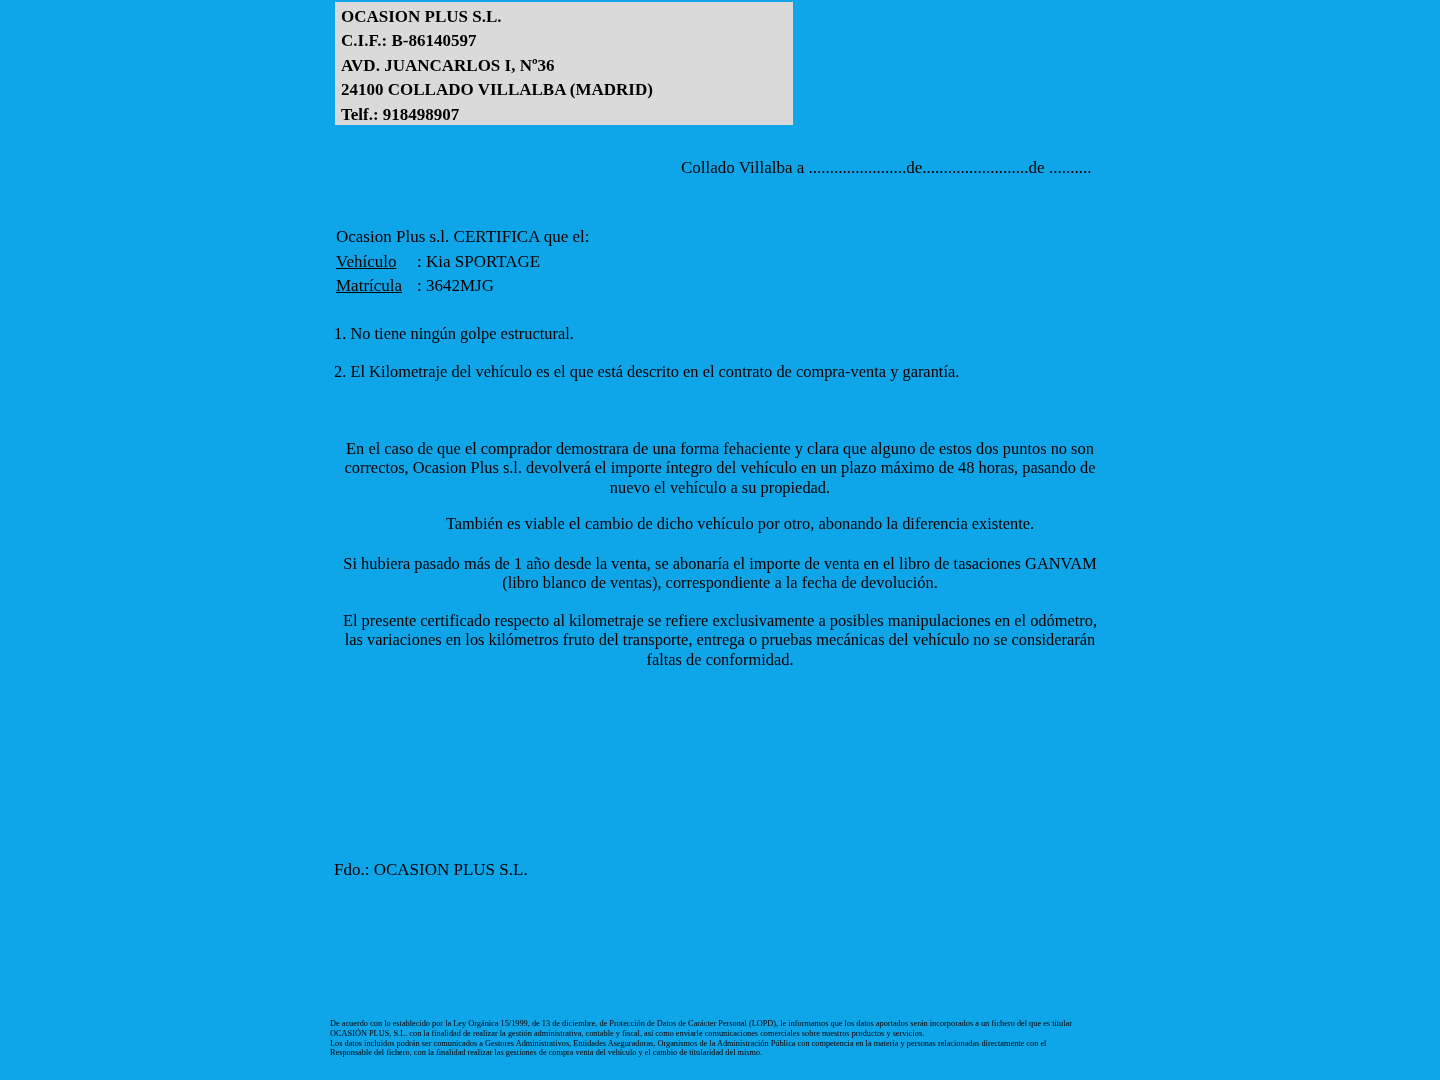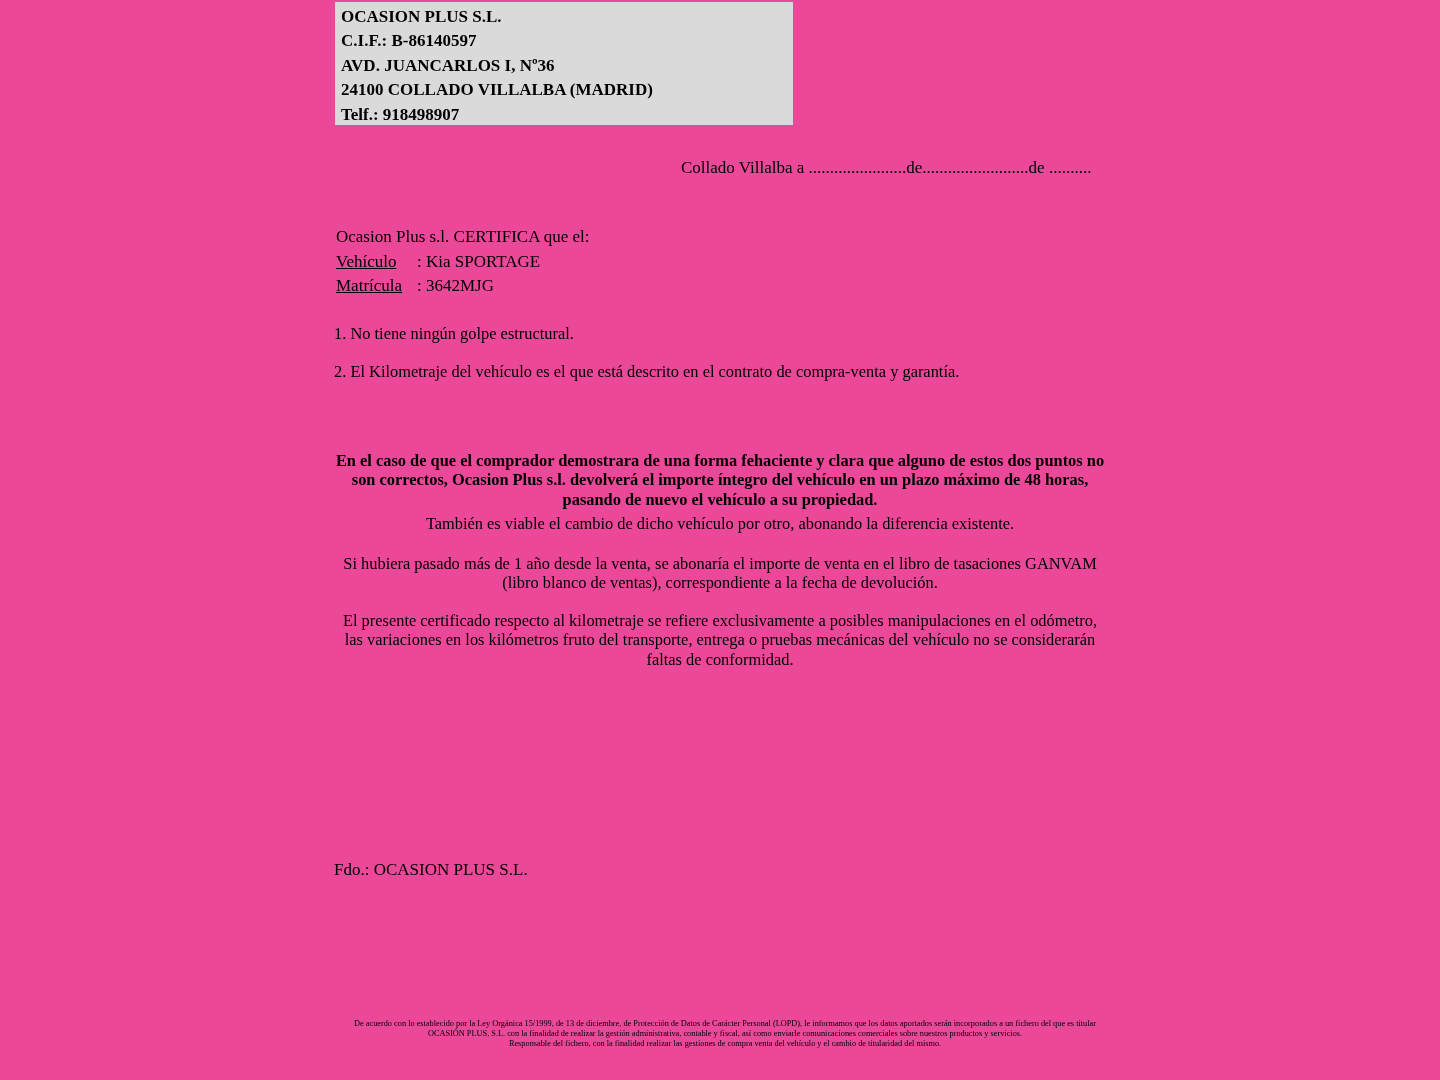--- a/index.html
+++ b/index.html
@@ -4,21 +4,21 @@
 <style>
   html, body {
     margin: 0;
     padding: 0;
     background: #ffffff;
   }
   .page {
     position: relative;
     width: 1440px;
     height: 1080px;
-    background: #ec4899;
+    background: #0ea5e9;
     font-family: "Liberation Serif", serif;
     color: #000000;
     overflow: hidden;
   }
   .letterhead {
     position: absolute;
     left: 335px;
     top: 2px;
     width: 458px;
     height: 123px;
@@ -52,38 +52,38 @@
   .clause, .para, .signature {
     position: absolute;
     left: 334px;
     font-size: 16.4px;
     line-height: 19.4px;
     text-align: center;
   }
   .para { width: 772px; }
   .c1 { top: 324px; }
   .c2 { top: 362px; }
-  .p1 { top: 451px; font-weight: bold; }
-  .p2 { top: 514px; }
+  .p1 { top: 439px; }
+  .p2 { top: 514px; margin-left: 20px; }
   .p3 { top: 554px; }
   .p4 { top: 611px; }
   .signature {
     top: 860px;
     font-size: 17px;
     white-space: nowrap;
   }
   .legal {
     position: absolute;
     left: 330px;
     top: 1019px;
     width: 790px;
     font-size: 8.3px;
     line-height: 9.8px;
   }
-  .legal div { white-space: nowrap; text-align: center; }
+  .legal div { white-space: nowrap; }
 </style>
 </head>
 <body>
 
 <div class="page">
 
   <div class="letterhead">
     <div>OCASION PLUS S.L.</div>
     <div>C.I.F.: B-86140597</div>
     <div>AVD. JUANCARLOS I, Nº36</div>
@@ -105,16 +105,17 @@
   <div class="para p1">En el caso de que el comprador demostrara de una forma fehaciente y clara que alguno de estos dos puntos no son correctos, Ocasion Plus s.l. devolverá el importe íntegro del vehículo en un plazo máximo de 48 horas, pasando de nuevo el vehículo a su propiedad.</div>
   <div class="para p2">También es viable el cambio de dicho vehículo por otro, abonando la diferencia existente.</div>
   <div class="para p3">Si hubiera pasado más de 1 año desde la venta, se abonaría el importe de venta en el libro de tasaciones GANVAM (libro blanco de ventas), correspondiente a la fecha de devolución.</div>
   <div class="para p4">El presente certificado respecto al kilometraje se refiere exclusivamente a posibles manipulaciones en el odómetro, las variaciones en los kilómetros fruto del transporte, entrega o pruebas mecánicas del vehículo no se considerarán faltas de conformidad.</div>
 
   <div class="signature">Fdo.: OCASION PLUS S.L.</div>
 
   <div class="legal">
     <div>De acuerdo con lo establecido por la Ley Orgánica 15/1999, de 13 de diciembre, de Protección de Datos de Carácter Personal (LOPD), le informamos que los datos aportados serán incorporados a un fichero del que es titular</div>
     <div>OCASIÓN PLUS, S.L. con la finalidad de realizar la gestión administrativa, contable y fiscal, así como enviarle comunicaciones comerciales sobre nuestros productos y servicios.</div>
+    <div>Los datos incluidos podrán ser comunicados a Gestores Administrativos, Entidades Aseguradoras, Organismos de la Administración Pública con competencia en la materia y personas relacionadas directamente con el</div>
     <div>Responsable del fichero, con la finalidad realizar las gestiones de compra venta del vehículo y el cambio de titularidad del mismo.</div>
   </div>
 
 </div>
 
 </body></html>

